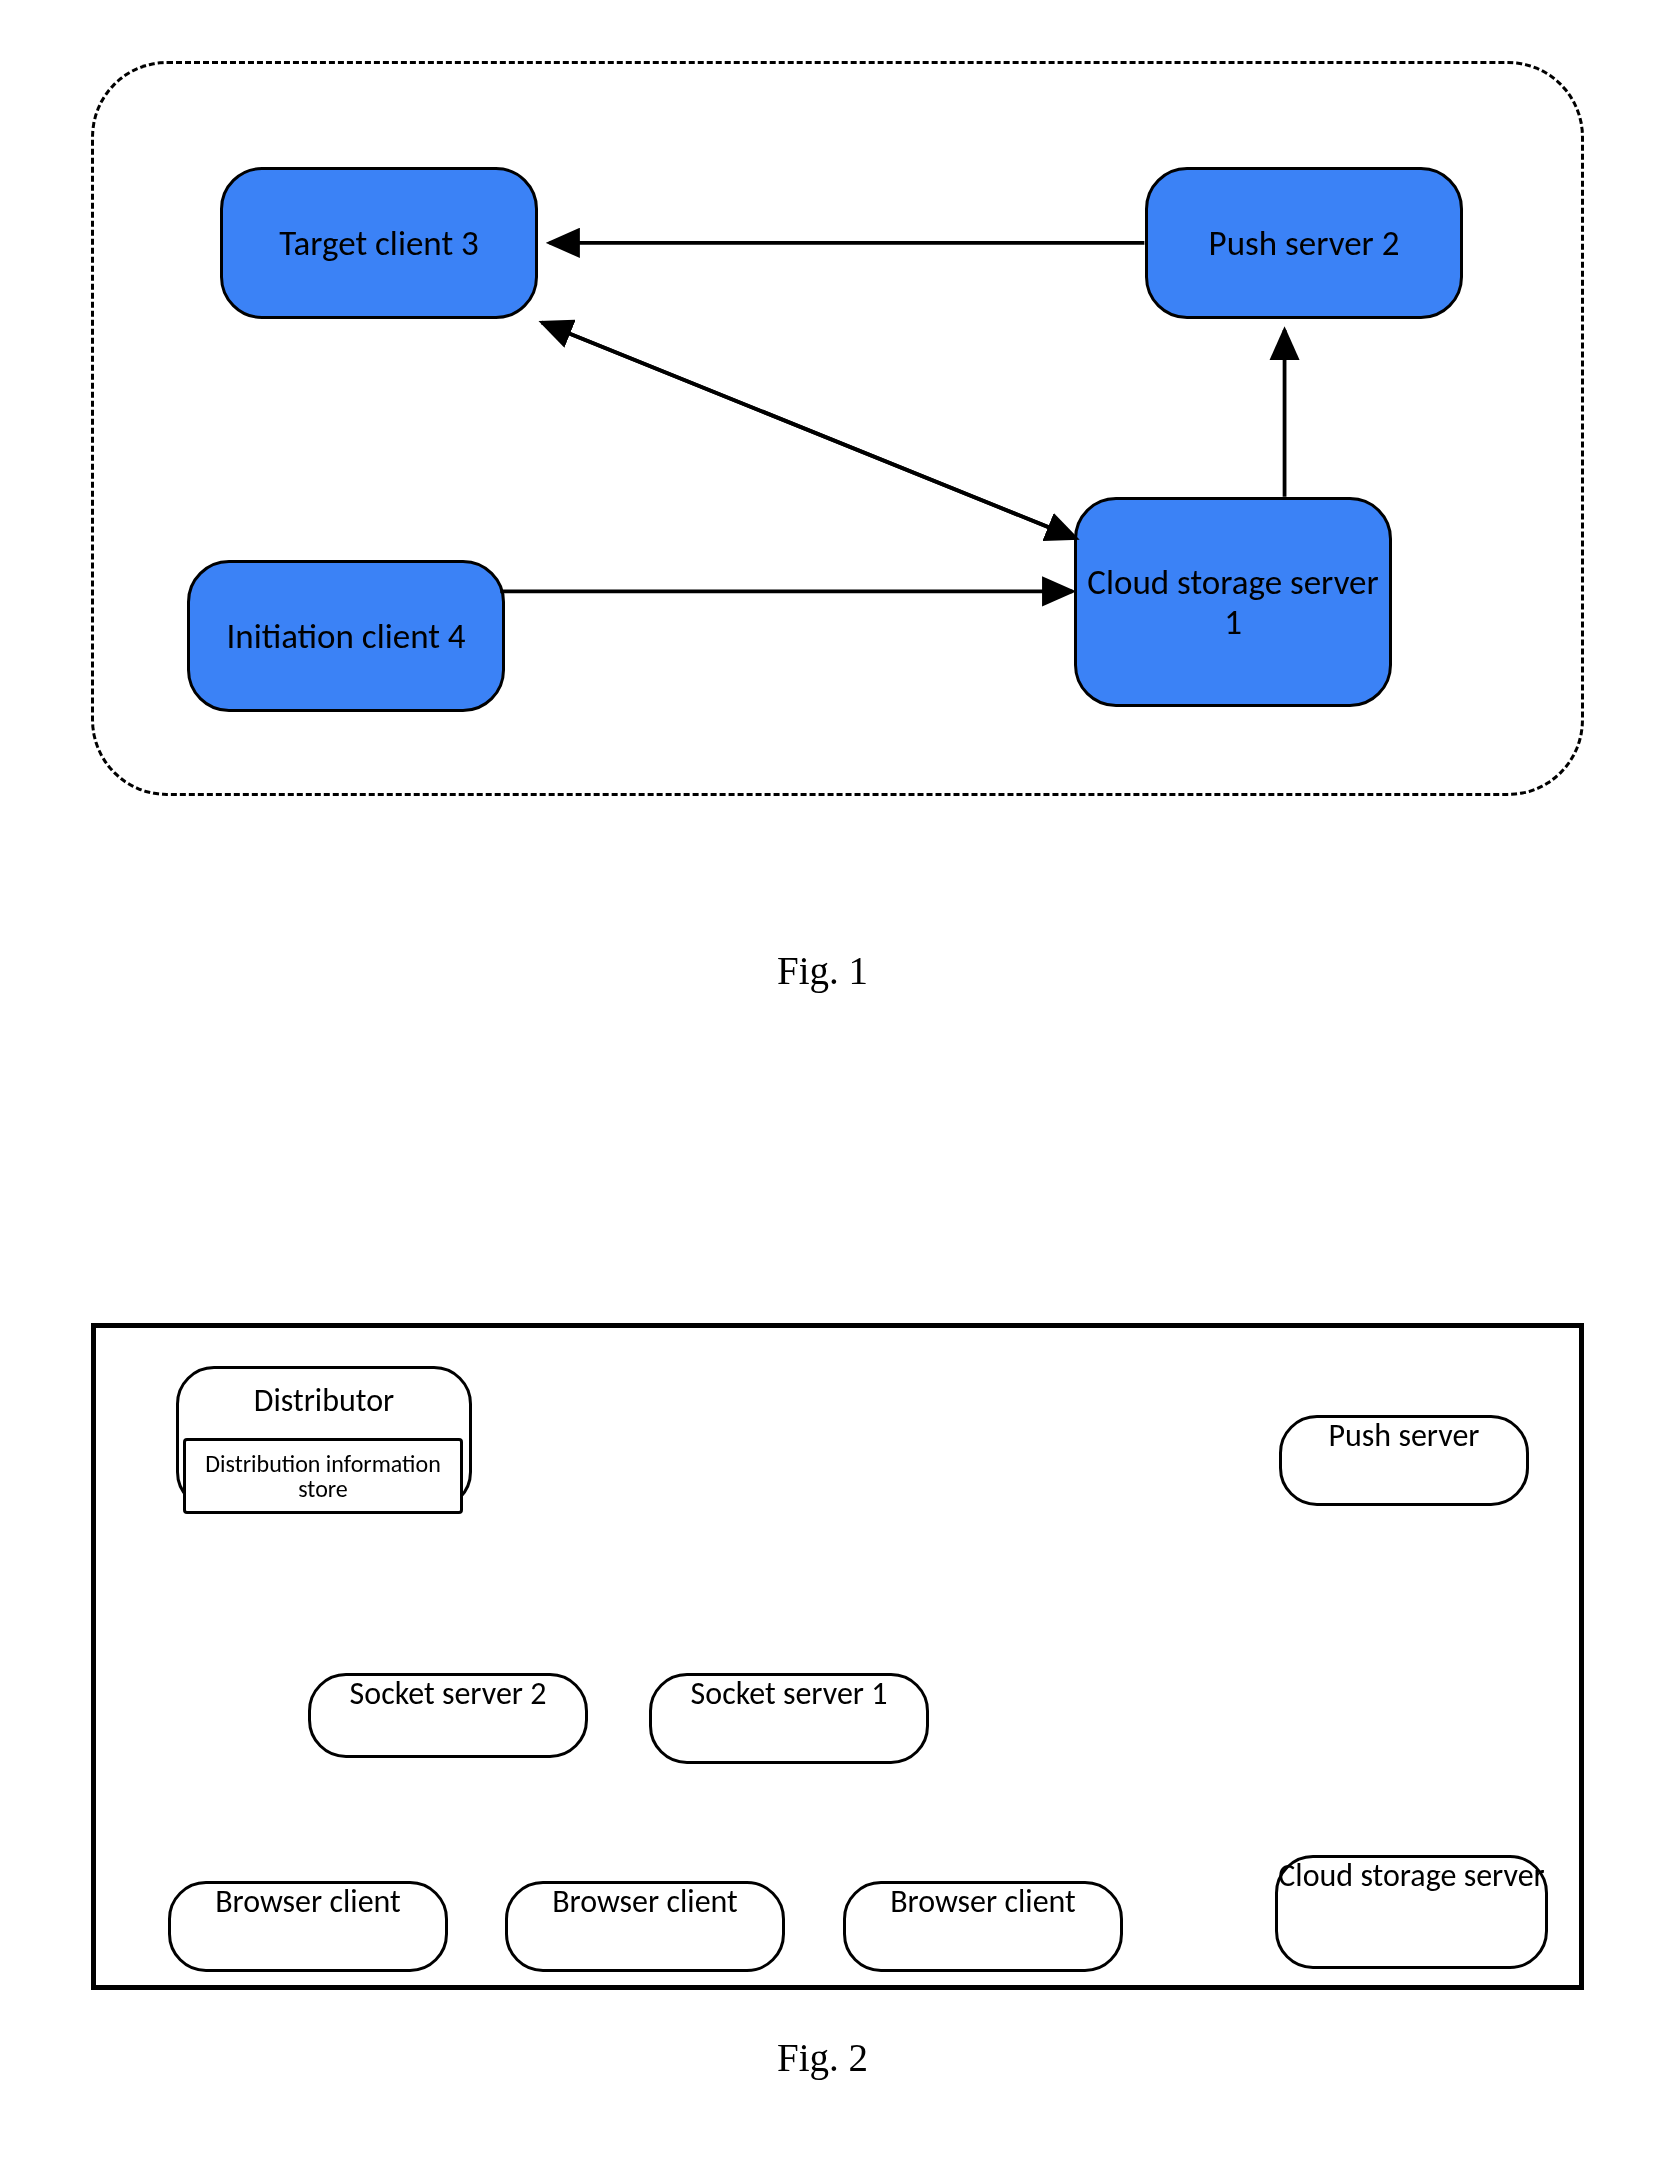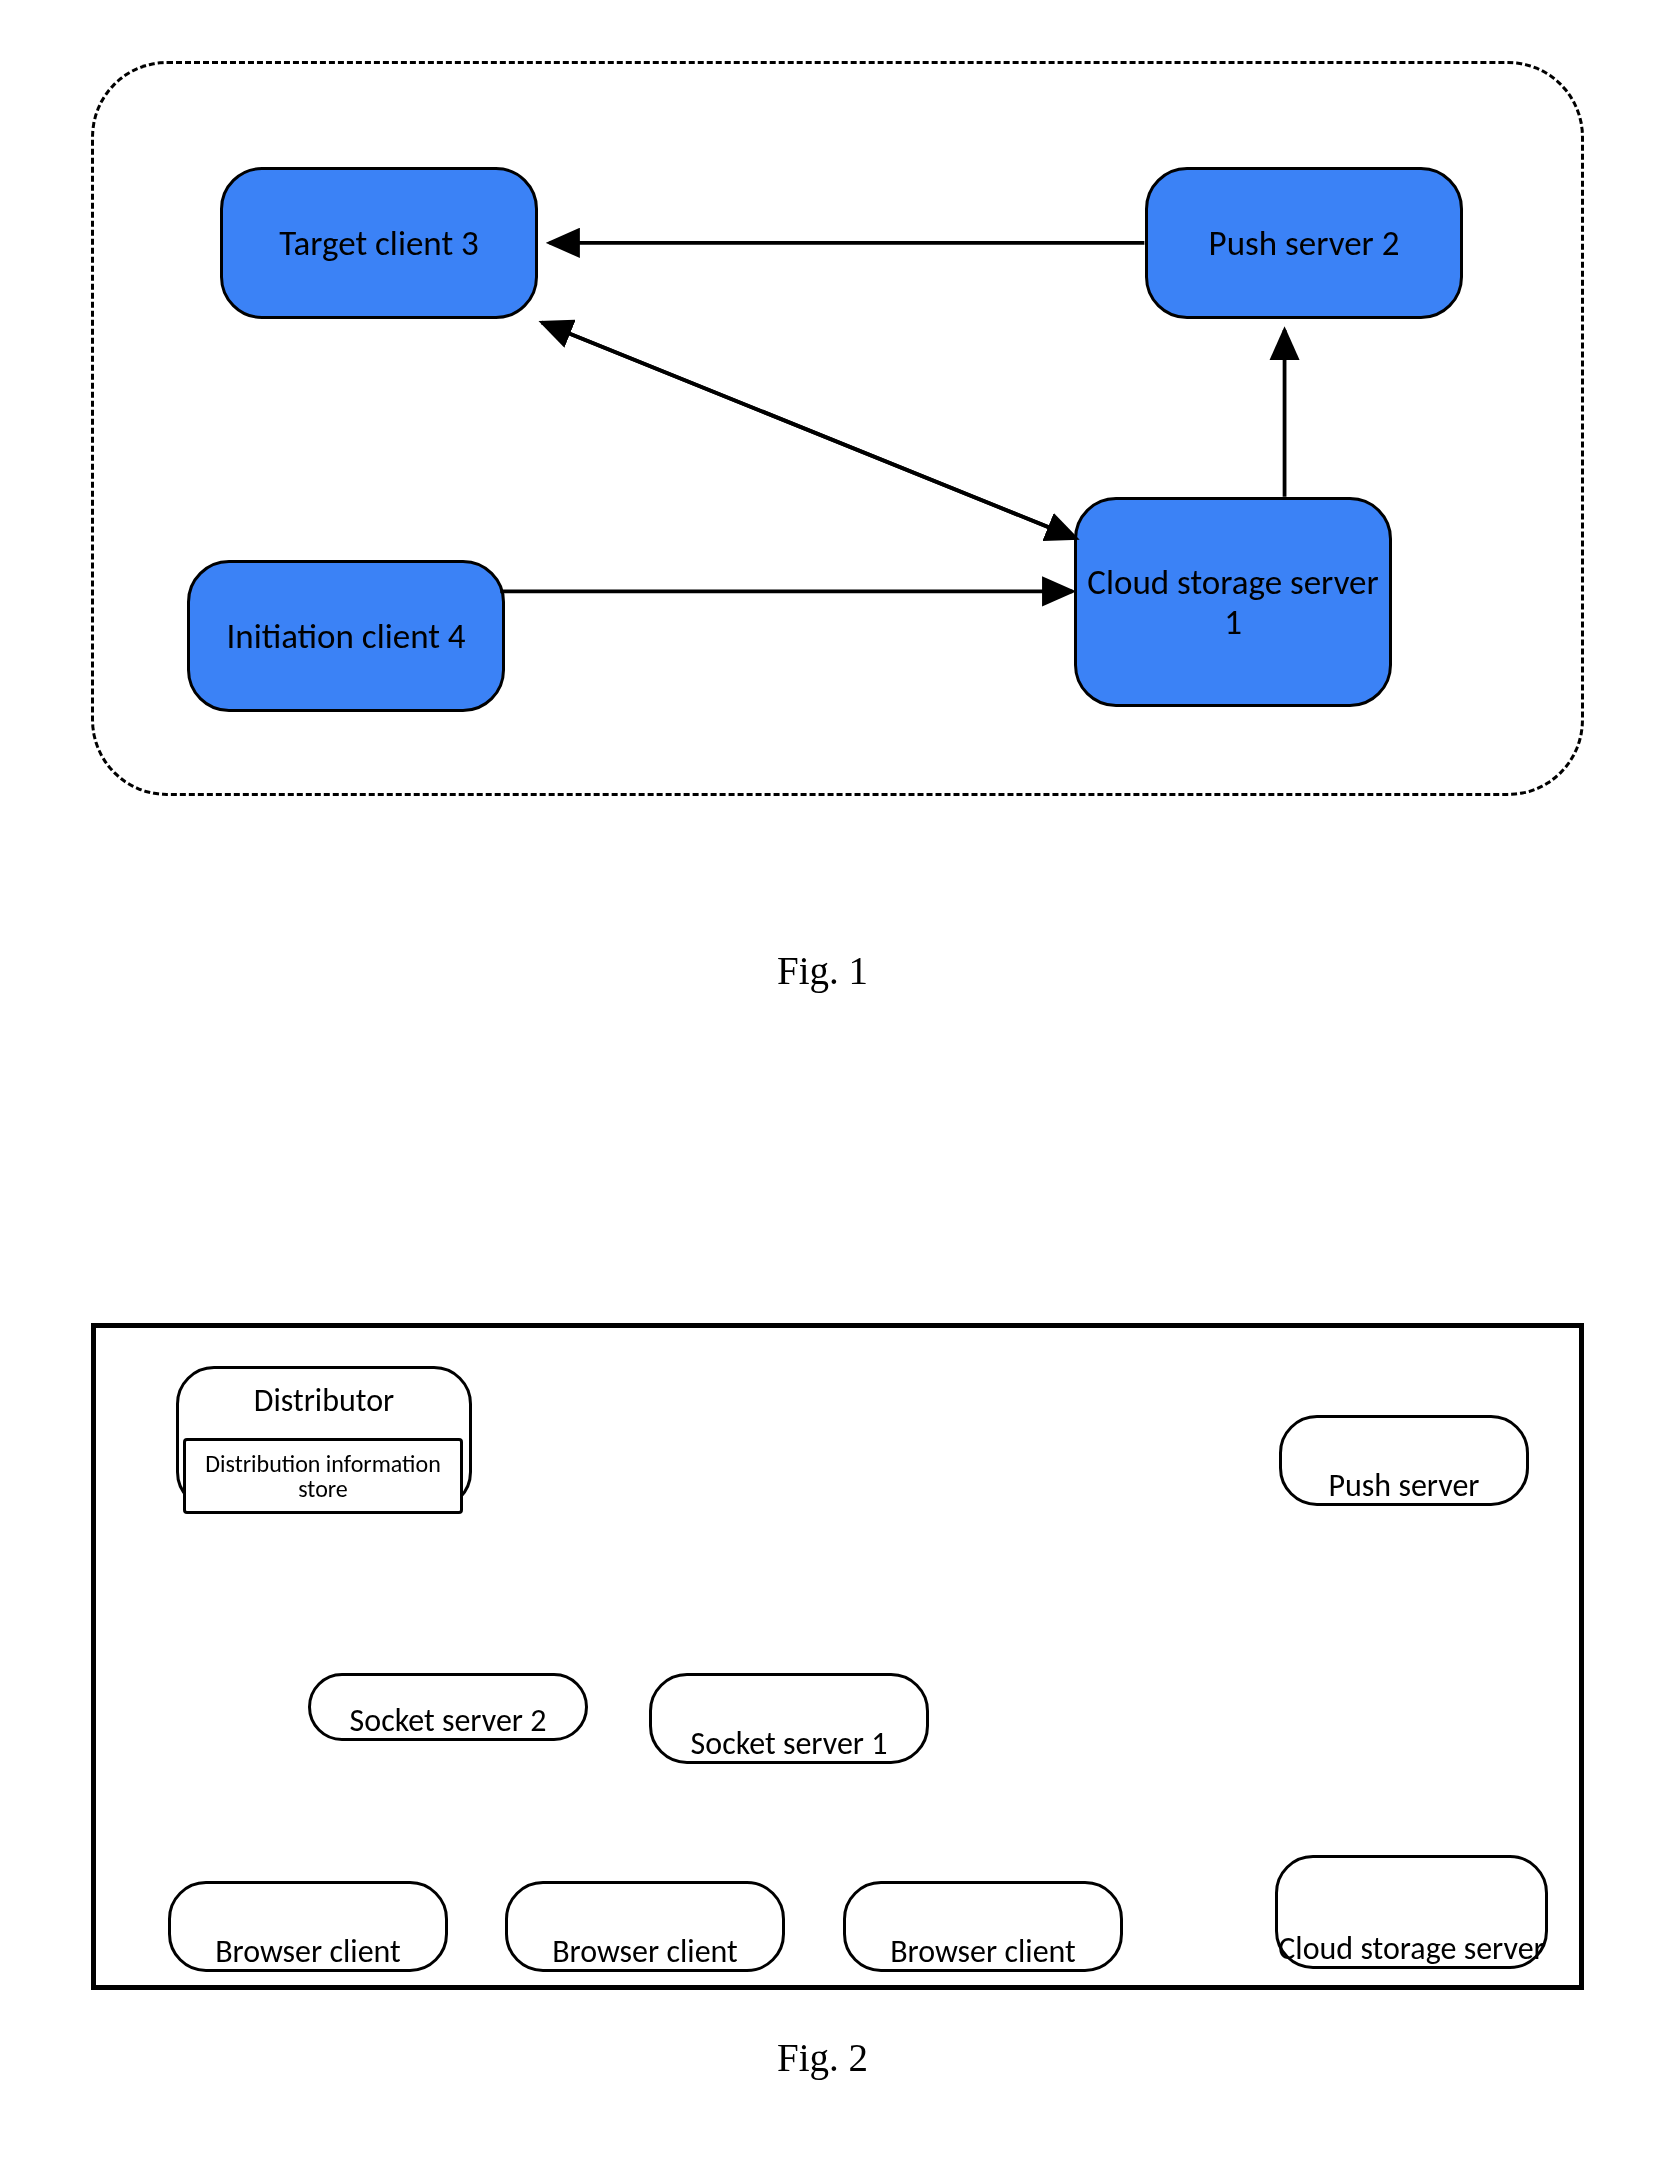--- a/index.html
+++ b/index.html
@@ -54,21 +54,21 @@
     width: 1493px;
     height: 667px;
     border: 5.3px solid #000000;
     padding-left: 28px;
   }
   .box-small {
     position: absolute;
     border: 3.8px solid #000000;
     border-radius: 38px;
     display: flex;
-    align-items: flex-end;
+    align-items: flex-start;
     justify-content: center;
     background: #ffffff;
     text-align: center;
     font-size: 32px;
     line-height: 1.1;
   }
   .distributor-inner {
     position: absolute;
     border: 3.8px solid #000000;
     border-radius: 4px;
@@ -139,21 +139,21 @@
     <span>Distributor</span>
   </div>
   <div class="distributor-inner" style="left:87px; top:110px; width:280px; height:76px;">
     <span>Distribution information store</span>
   </div>
 
   <div class="box-small" style="left:1183px; top:87px; width:250px; height:91px;">
     <span>Push server</span>
   </div>
 
-  <div class="box-small" style="left:212px; top:345px; width:280px; height:68px;">
+  <div class="box-small" style="left:212px; top:345px; width:280px; height:85px;">
     <span>Socket server 2</span>
   </div>
   <div class="box-small" style="left:553px; top:345px; width:280px; height:91px;">
     <span>Socket server 1</span>
   </div>
 
   <div class="box-small" style="left:72px; top:553px; width:280px; height:91px;">
     <span>Browser client</span>
   </div>
   <div class="box-small" style="left:409px; top:553px; width:280px; height:91px;">

